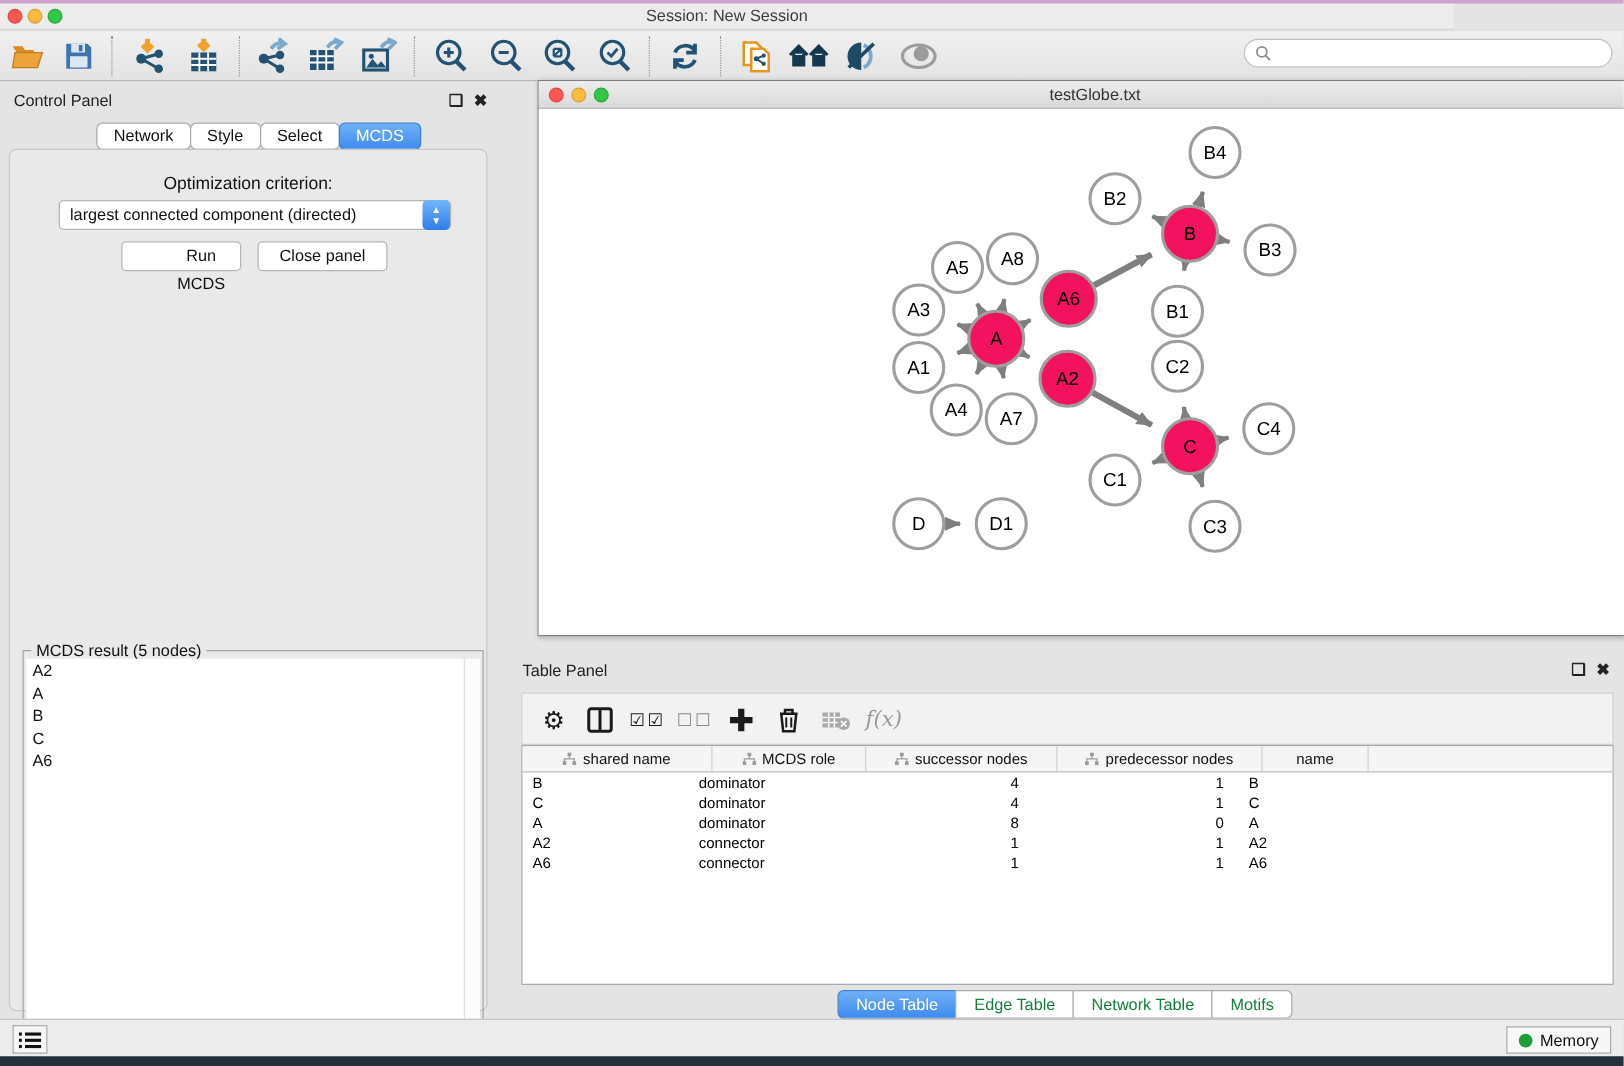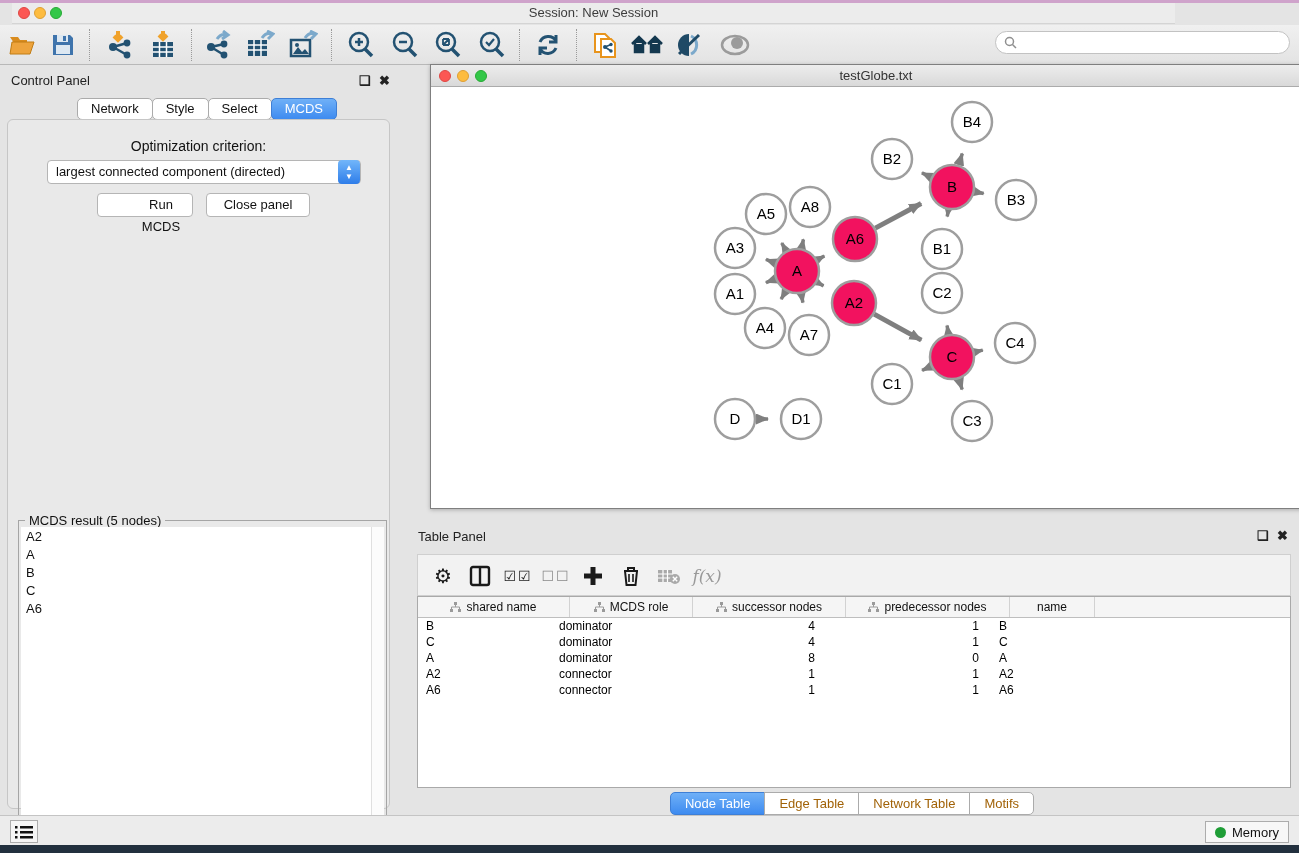--- a/index.html
+++ b/index.html
@@ -7,21 +7,21 @@
   body { font-family:"Liberation Sans", sans-serif; position:relative; background:#E4E4E4; overflow:hidden; }
   .abs { position:absolute; }
 
   
   #desktop-top    { left:0; top:0; width:1299px; height:3px; background:#CFA3CB; }
   #desktop-bottom { left:0; top:845px; width:1299px; height:8px; background:#22303E; }
 
   
   #main-window { left:0; top:3px; width:1299px; height:842px; background:#E4E4E4; }
 
-  #titlebar { left:12px; top:0; width:1163px; height:21px; background:#ECECEC; border-bottom:1px solid #D4D4D4; }
+  #titlebar { left:0; top:0; width:1163px; height:21px; background:#ECECEC; border-bottom:1px solid #D4D4D4; }
   .traffic { width:12px; height:12px; border-radius:50%; position:absolute; top:4px; }
   .t-red    { background:#FC5753; border:1px solid #DF4744; }
   .t-yellow { background:#FDBC40; border:1px solid #DE9F34; }
   .t-green  { background:#33C748; border:1px solid #27AA35; }
   #window-title { width:100%; text-align:center; font-size:13px; color:#3c3c3c; line-height:20px; }
 
   #toolbar { left:0; top:22px; width:1299px; height:40px; background:linear-gradient(#F0F0F0,#E3E3E3); border-bottom:1px solid #B8B8B8; }
   .tb-icon { position:absolute; top:5px; width:32px; height:30px; display:flex; align-items:center; justify-content:center; }
   .tb-sep { position:absolute; top:4px; width:0; height:32px; border-left:1px dotted #9a9a9a; }
   #toolbar-search { position:absolute; left:995px; top:6px; width:295px; height:23px; background:#fff; border:1px solid #C2C2C2; border-radius:12px; display:flex; align-items:center; padding-left:8px; }
@@ -63,21 +63,21 @@
   .tp-icon.disabled { color:#A9A9A9; }
   #fx-icon { font-family:"DejaVu Serif", serif; font-style:italic; font-size:17px; color:#9A9A9A; }
   #tp-table { position:absolute; left:11px; top:73px; width:874px; height:192px; background:#fff; border:1px solid #A9A9A9; overflow:hidden; }
   #tp-header { display:flex; height:21px; background:#F5F5F5; border-bottom:1px solid #BEBEBE; }
   .th { display:flex; align-items:center; justify-content:center; font-size:12px; color:#111; border-right:1px solid #D2D2D2; gap:5px; }
   .th svg { flex:none; }
   .tr { display:flex; height:16px; }
   .td { font-size:12px; color:#000; line-height:16px; padding:0 8px; white-space:nowrap; overflow:hidden; }
   .num { text-align:right; padding-right:12px; }
   #tp-tabs { position:absolute; left:0; top:269px; width:100%; display:flex; justify-content:center; }
-  .tp-tab { height:23px; padding:0 14px; background:#fff; border:1px solid #ABABAB; margin-left:-1px; font-size:13px; line-height:21px; color:#a16207; }
+  .tp-tab { height:23px; padding:0 14px; background:#fff; border:1px solid #ABABAB; margin-left:-1px; font-size:13px; line-height:21px; color:#15803d; }
   .tp-tab:first-child { border-radius:5px 0 0 5px; }
   .tp-tab:last-child { border-radius:0 5px 5px 0; }
   .tp-tab.active { background:linear-gradient(#6FB0F7,#3E8BF0); border-color:#3E7FD6; color:#fff; }
 
   
   #status-bar { left:0; top:812px; width:1299px; height:30px; background:#ECECEC; border-top:1px solid #C4C4C4; }
   #list-btn { position:absolute; left:10px; top:4px; width:28px; height:23px; background:#F5F5F5; border:1px solid #ACACAC; display:flex; align-items:center; justify-content:center; }
   #memory-btn { position:absolute; right:10px; top:5px; width:84px; height:22px; background:#F7F7F7; border:1px solid #ACACAC; display:flex; align-items:center; justify-content:center; gap:6px; font-size:13px; color:#111; }
   #memory-dot { width:11px; height:11px; border-radius:50%; background:#1F9E37; }
 </style>

